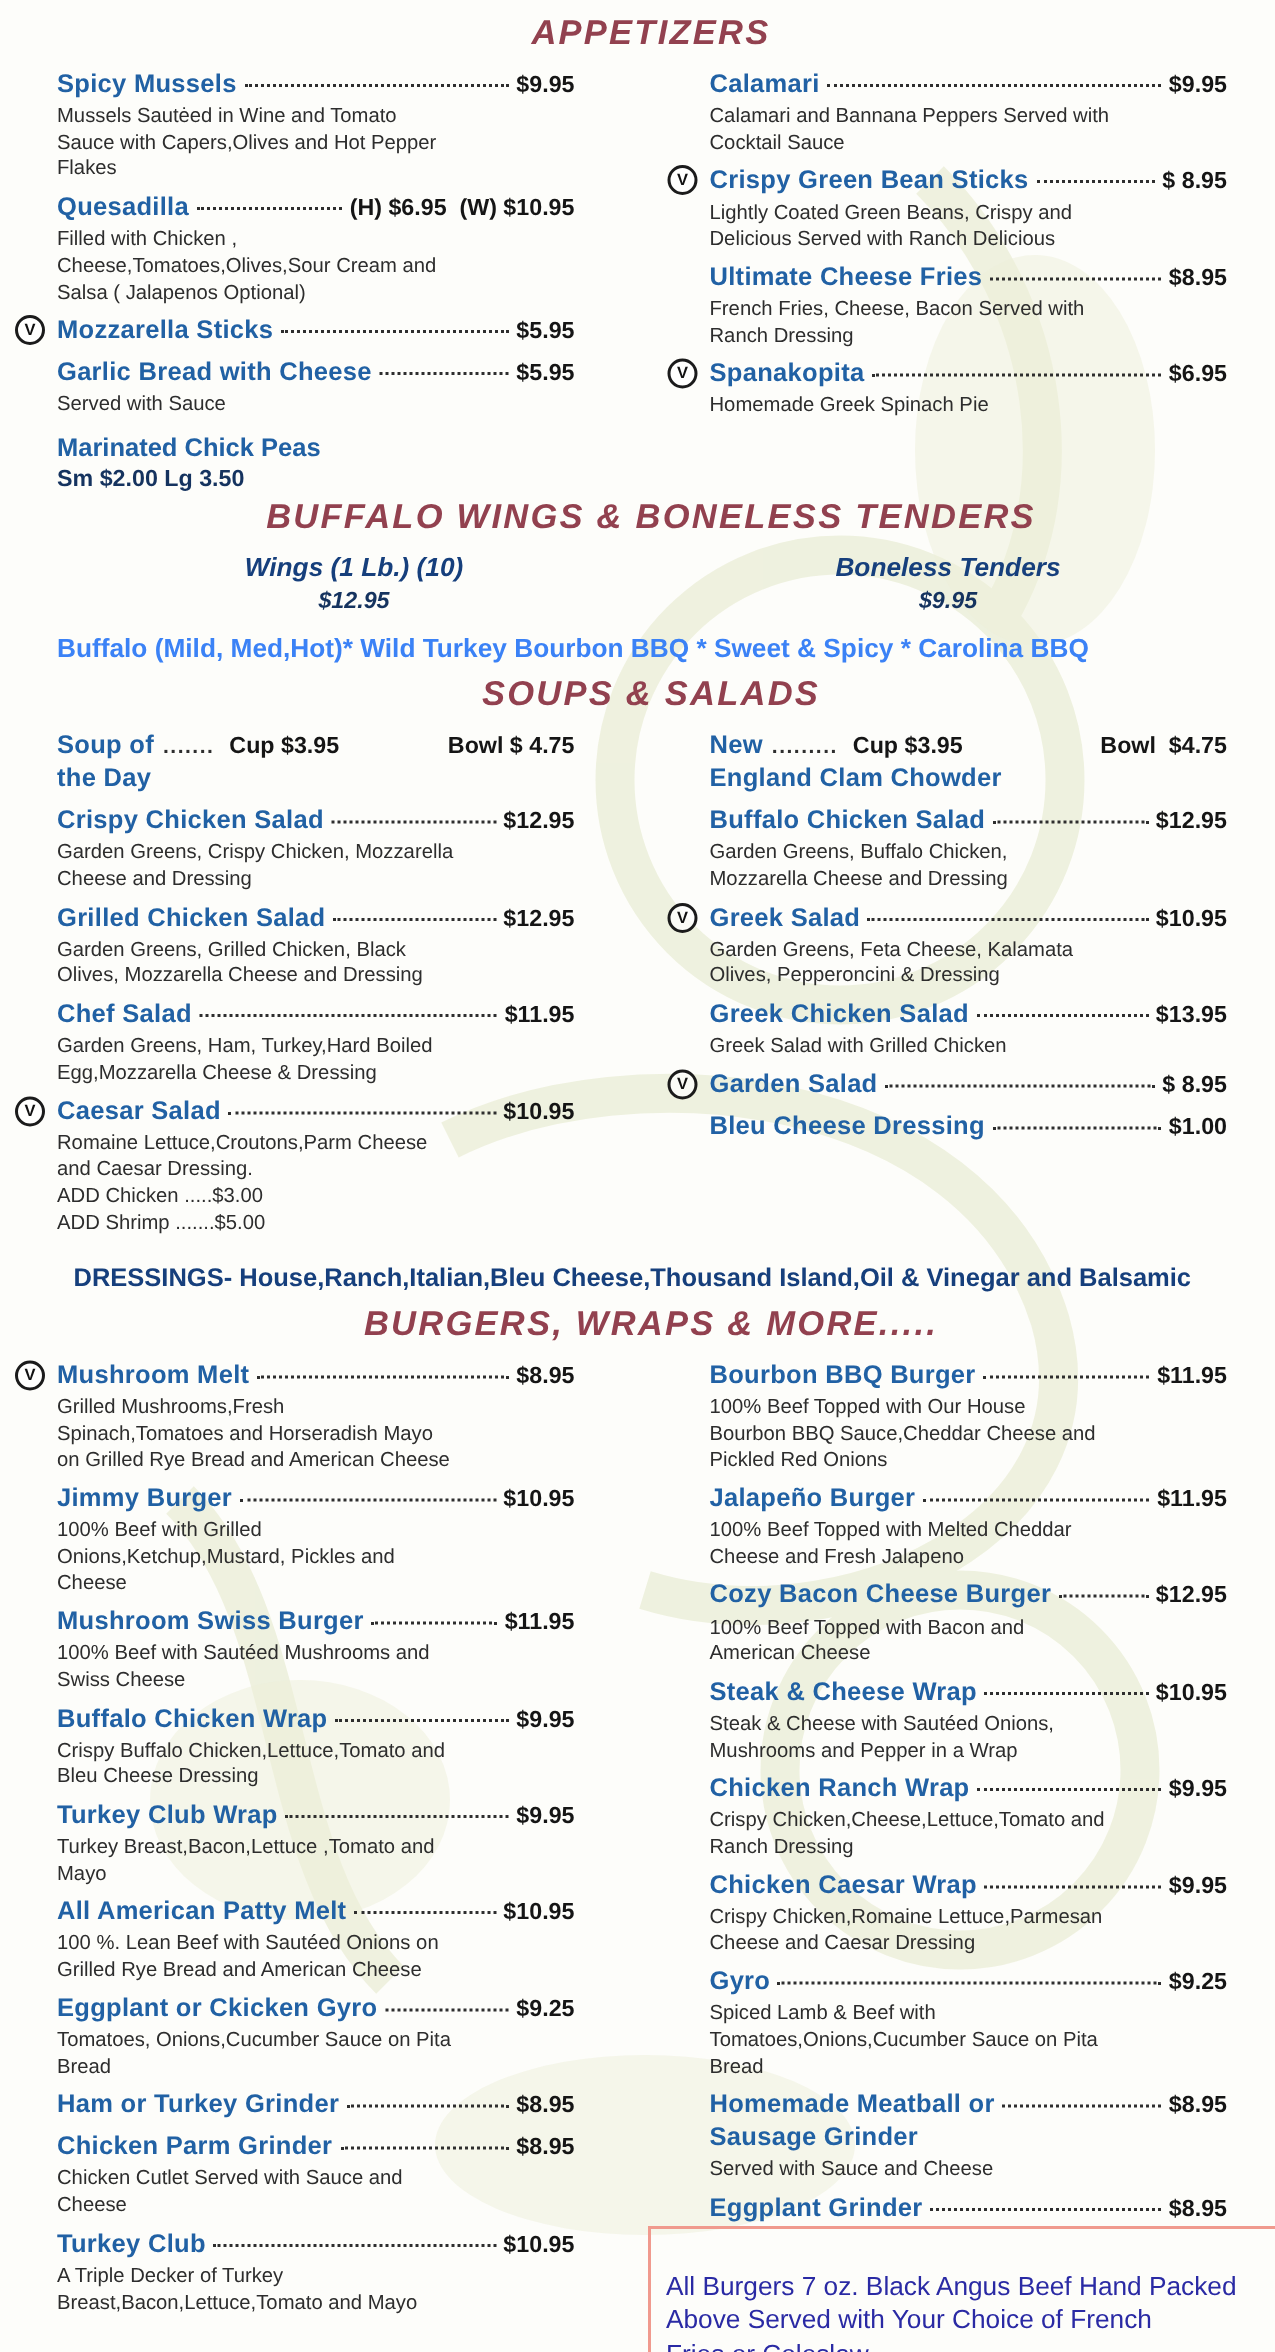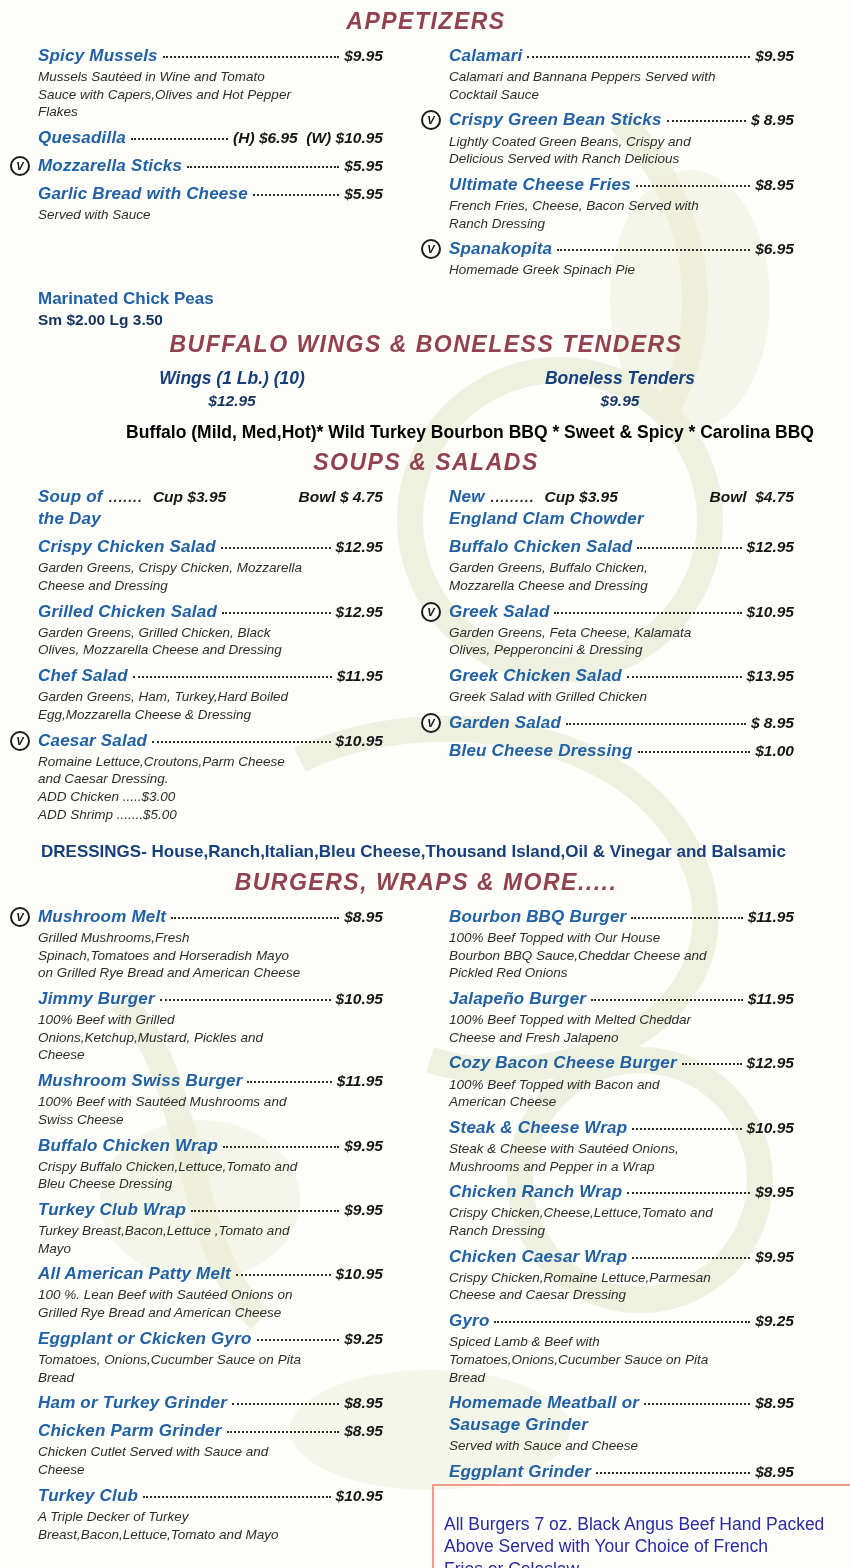--- a/index.html
+++ b/index.html
@@ -2,28 +2,28 @@
 <html><head>
 <meta charset="utf-8">
 <style>
   html,body { margin:0; padding:0; background:#ffffff; }
   .page {
     position:relative; width:850px; height:1568px;
     background:#fdfdfa; overflow:hidden;
     font-family:"Liberation Sans", sans-serif;
   }
   .watermark { position:absolute; inset:0; z-index:0; pointer-events:none; }
-  .content { position:relative; z-index:1; padding:6px 36px 0 38px; }
+  .content { position:relative; z-index:1; padding:6px 20px 0 38px; }
 
   .section-title {
     text-align:center; font-style:italic; font-weight:600;
     color:#92414f; font-size:23px; letter-spacing:1.5px;
     margin:2px 0 10px;
   }
-  .cols { display:grid; grid-template-columns:345px 345px; column-gap:66px;font-style:italic; }
+  .cols { display:grid; grid-template-columns:345px 345px; column-gap:90px; }
 
   .item { position:relative; margin-bottom:6px; }
   .item-row { display:flex; align-items:baseline; }
   .veg {
     position:absolute; left:-28px; top:1px;
     width:16px; height:16px; border:2px solid #1b1b1b; border-radius:50%;
     display:flex; align-items:center; justify-content:center;
     font-size:11px; font-weight:bold; color:#111;
     background:rgba(255,255,255,.7);
   }
@@ -47,21 +47,21 @@
 
   .chickpeas { text-align:left; margin:4px 0 2px; }
   .cpname { font-weight:bold; color:#2161a4; font-size:17px; }
   .cpsizes { font-weight:bold; color:#15335f; font-size:15.5px; margin-top:2px; }
 
   .wings-options { display:grid; grid-template-columns:1fr 1fr; margin-top:2px;font-style:italic; }
   .wing-opt { text-align:center; }
   .wing-name { font-weight:bold; color:#163f7c; font-size:17.5px; }
   .wing-price { font-weight:bold; color:#15335f; font-size:15.5px; margin-top:3px; }
   .flavors {
-    text-align:right; font-weight:bold; color:#000000;
+    text-align:left; font-weight:bold; color:#3b82f6;
     font-size:17.5px; margin:12px 0 6px;
   }
   .dressings {
     text-align:left; font-weight:bold; color:#163f7c;
     font-size:17px; margin:10px auto 4px; max-width:770px; line-height:1.5;
   }
   .note-box {
     position:absolute; left:432px; top:1484px; width:478px;
     border:2px solid #f09a8e; padding:5px 10px 9px;
     color:#2a2aa4; font-size:17.5px; line-height:1.27;
@@ -102,20 +102,23 @@
             <div class="idesc">Mussels Sautėed in Wine and Tomato
 Sauce with Capers,Olives and Hot Pepper
 Flakes</div>
           </div>
           <div class="item">
             <div class="item-row">
               <span class="iname">Quesadilla</span>
               <span class="leader"></span>
               <span class="iprice">(H) $6.95  (W) $10.95</span>
             </div>
+            <div class="idesc">Filled with Chicken ,
+Cheese,Tomatoes,Olives,Sour Cream and
+Salsa  ( Jalapenos Optional)</div>
           </div>
           <div class="item">
             <div class="item-row">
               <span class="veg">V</span>
               <span class="iname">Mozzarella Sticks</span>
               <span class="leader"></span>
               <span class="iprice">$5.95</span>
             </div>
           </div>
           <div class="item">

